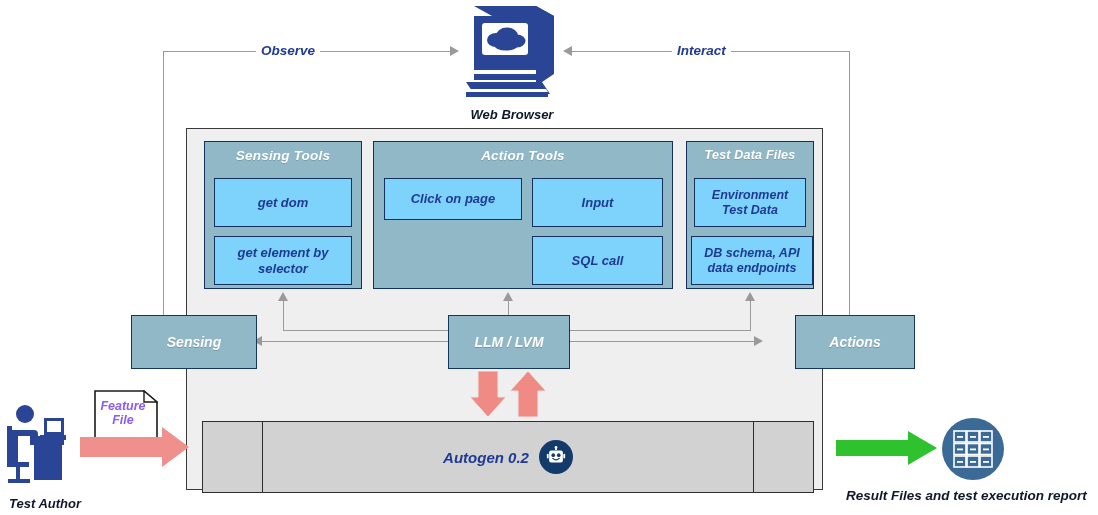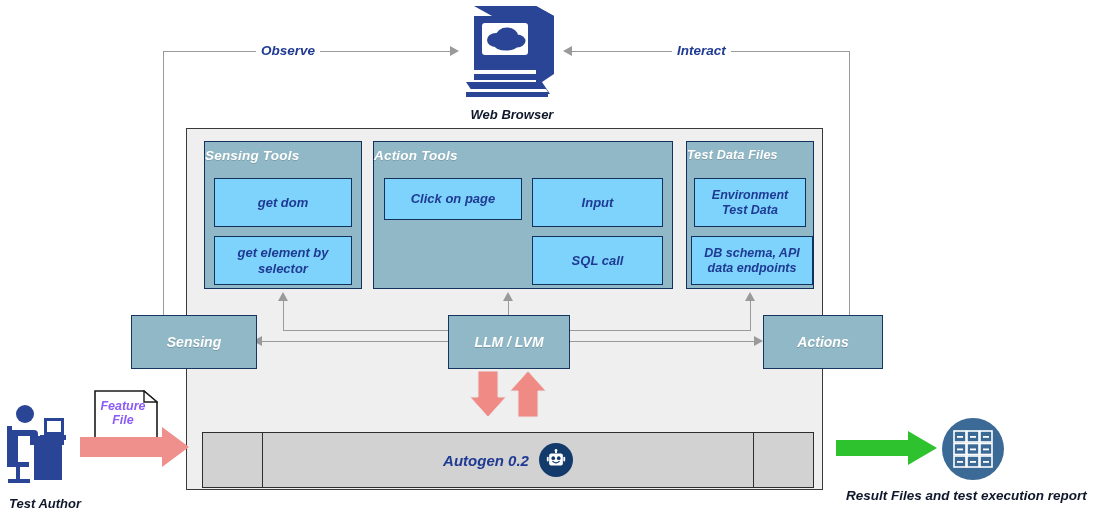--- a/index.html
+++ b/index.html
@@ -31,42 +31,42 @@
     left:186px;top:128px;width:637px;height:362px;
     background:#efefef;border:1px solid #3a3a3a;
   }
 
   
   .tool-group{
     background:#91b8c6;border:1px solid #14305c;
   }
   .tool-group-title{
     color:#ffffff;font-style:italic;font-weight:bold;font-size:13.5px;
-    text-align:left;padding-top:6px;letter-spacing:.2px;
+    text-align:center;padding-top:6px;letter-spacing:.2px;
     text-shadow:0 1px 0 rgba(0,0,0,.15);
   }
   .tool-box{
     position:absolute;background:#7dd3fc;border:1px solid #14305c;
     display:flex;align-items:center;justify-content:center;
     font-style:italic;font-weight:bold;font-size:13px;color:#1f3a93;
     text-align:center;line-height:1.18;padding:0 4px;box-sizing:border-box;
   }
 
   
   .slate{
     position:absolute;background:#91b8c6;border:1.5px solid #16355f;
     display:flex;align-items:center;justify-content:center;
     color:#ffffff;font-style:italic;font-weight:bold;font-size:14px;
     text-shadow:0 1px 0 rgba(0,0,0,.18);
   }
 
   
   #autogen-bar{
-    left:202px;top:421px;width:612px;height:56px;
-    background:#d2d2d2;border:1px solid #2e2e2e;display:flex;margin-top:11px;
+    left:202px;top:421px;width:612px;height:72px;
+    background:#d2d2d2;border:1px solid #2e2e2e;display:flex;
   }
   .ag-cell-side{width:60px;border-right:1px solid #2e2e2e;box-sizing:border-box;}
   .ag-cell-side.right{border-right:none;border-left:1px solid #2e2e2e;}
   .ag-cell-mid{flex:1;display:flex;align-items:center;justify-content:center;gap:10px;}
   #autogen-label{font-style:italic;font-weight:bold;font-size:15px;color:#1f3a93;}
   #autogen-robot{
     width:34px;height:34px;border-radius:50%;background:#123a6b;
     display:flex;align-items:center;justify-content:center;
   }
 
@@ -158,21 +158,21 @@
   <div class="line-h" style="left:566px;top:330px;width:185px;"></div>
 
   <div class="line-h" style="left:262px;top:341px;width:186px;"></div>
   <div class="arrow-l" style="left:253px;top:336px;"></div>
 
   <div class="line-h" style="left:566px;top:341px;width:188px;"></div>
   <div class="arrow-r" style="left:754px;top:336px;"></div>
 
   <div class="slate" style="left:131px;top:315px;width:124px;height:52px;">Sensing</div>
   <div class="slate" style="left:448px;top:315px;width:120px;height:52px;">LLM / LVM</div>
-  <div class="slate" style="left:763px;top:315px;width:118px;height:52px;">Actions</div>
+  <div class="slate" style="left:795px;top:315px;width:118px;height:52px;">Actions</div>
 
   <div class="red-arrow" style="left:470px;top:371px;width:76px;height:48px;">
     <svg viewBox="0 0 76 48" width="76" height="48" aria-hidden="true">
 
       <polygon points="8,0 28,0 28,26 36,26 18,46 0,26 8,26" fill="#f08a85" stroke="#e8e8e8" stroke-width="1"></polygon>
 
       <polygon points="58,0 76,20 68,20 68,46 48,46 48,20 40,20" fill="#f08a85" stroke="#e8e8e8" stroke-width="1"></polygon>
     </svg>
   </div>
 

